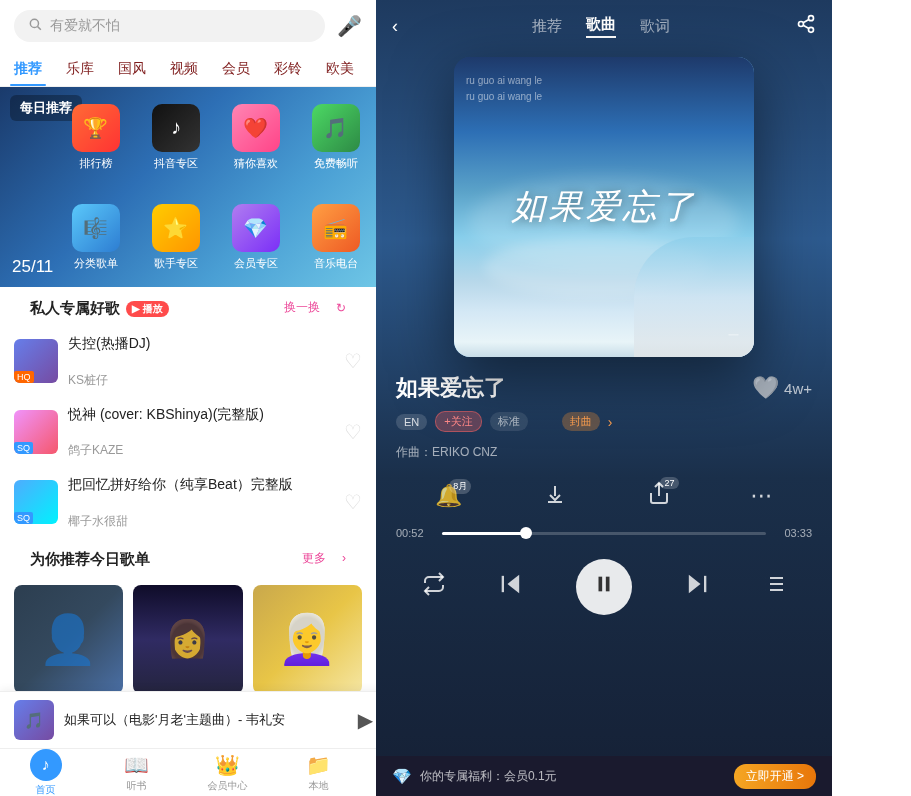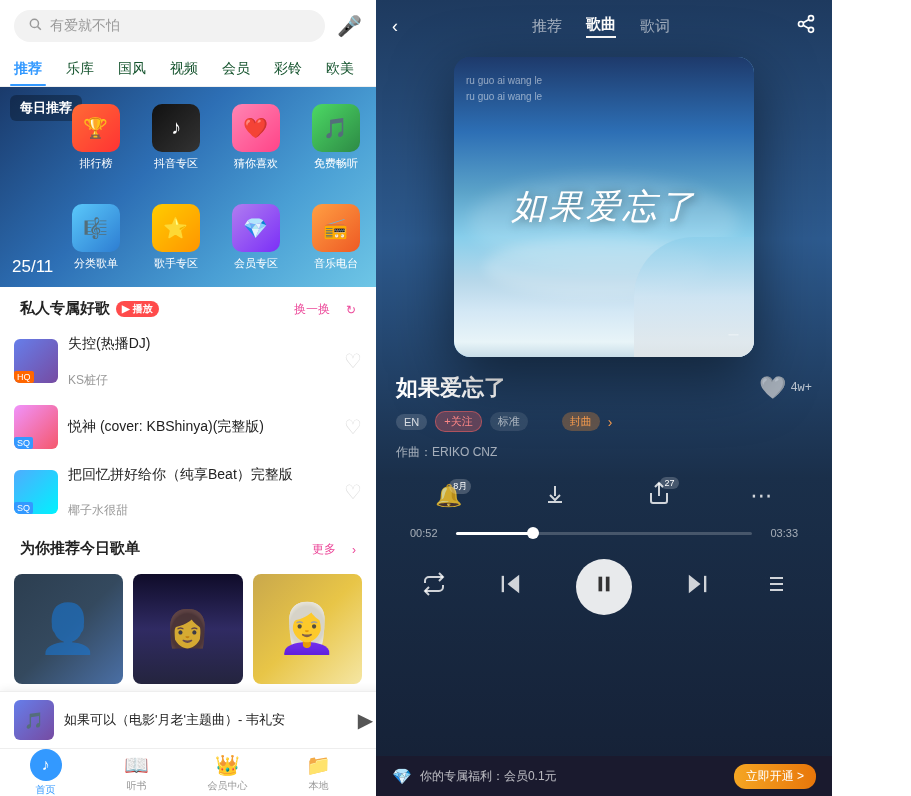--- a/index.html
+++ b/index.html
@@ -50,21 +50,21 @@
     .nav-tabs {
       display: flex;
       padding: 0 10px;
       border-bottom: 1px solid #f0f0f0;
       gap: 16px;
       overflow-x: auto;
     }
     .nav-tabs::-webkit-scrollbar { display: none; }
     .nav-tab {
       font-size: 14px;
-      color: #14532d;
+      color: #7f1d1d;
       padding: 8px 4px;
       white-space: nowrap;
       cursor: pointer;
       position: relative;
     }
     .nav-tab.active {
       color: #3399ff;
       font-weight: bold;
     }
     .nav-tab.active::after {
@@ -132,23 +132,23 @@
     .bi-guess { background: linear-gradient(135deg, #ff85b3, #ff4488); }
     .bi-free { background: linear-gradient(135deg, #4cd964, #2d8a45); }
     .bi-category { background: linear-gradient(135deg, #5ac8fa, #2d7dd2); }
     .bi-artist { background: linear-gradient(135deg, #ffcc00, #ff9500); }
     .bi-vip { background: linear-gradient(135deg, #b07df0, #7b2ff7); }
     .bi-radio { background: linear-gradient(135deg, #ff9f43, #ee5a24); }
 
     
     .section-header {
       display: flex;
-      align-items: flex-end;
+      align-items: flex-start;
       justify-content: space-between;
-      padding: 12px 20px 8px;
+      padding: 12px 30px 8px;
     }
     .section-title {
       font-size: 15px;
       font-weight: bold;
       color: #222;
       display: flex;
       align-items: center;
       gap: 6px;
     }
     .play-badge {
@@ -405,21 +405,21 @@
       font-weight: bold;
       color: #fff;
     }
     .heart-count {
       display: flex;
       align-items: center;
       gap: 4px;
       color: rgba(255,255,255,0.7);
     }
     .heart-icon-lg { font-size: 22px; }
-    .count-text { font-size: 12px; font-family: Liberation Mono, monospace; }
+    .count-text { font-size: 15px; }
 
     
     .tags-row {
       display: flex;
       align-items: center;
       padding: 0 20px 8px;
       gap: 8px;
     }
     .tag-en {
       background: rgba(255,255,255,0.15);
@@ -487,21 +487,21 @@
       background: rgba(255,255,255,0.2);
       color: #fff;
       font-size: 9px;
       padding: 1px 4px;
       border-radius: 8px;
     }
     .action-more { font-size: 22px; color: rgba(255,255,255,0.8); }
 
     
     .progress-row {
-      padding: 8px 34px;
+      padding: 8px 20px;
       display: flex;
       align-items: center;
       gap: 10px;
     }
     .time-label { font-size: 11px; color: rgba(255,255,255,0.6); min-width: 36px; }
     .progress-track {
       flex: 1;
       height: 3px;
       background: rgba(255,255,255,0.2);
       border-radius: 2px;
@@ -684,20 +684,21 @@
     <span class="song-heart">♡</span>
   </div>
 
   <div class="song-item">
     <div class="song-thumb thumb-2">
       <div style="width:100%;height:100%;background:linear-gradient(135deg,#f093fb,#f5576c);"></div>
       <span class="quality-badge quality-sq">SQ</span>
     </div>
     <div class="song-info">
       <div class="song-title">悦神 (cover: KBShinya)(完整版)</div>
+      <div class="song-artist">鸽子KAZE</div>
     </div>
     <span class="song-heart">♡</span>
   </div>
 
   <div class="song-item">
     <div class="song-thumb thumb-3">
       <div style="width:100%;height:100%;background:linear-gradient(135deg,#4facfe,#00f2fe);"></div>
       <span class="quality-badge quality-sq">SQ</span>
     </div>
     <div class="song-info">

